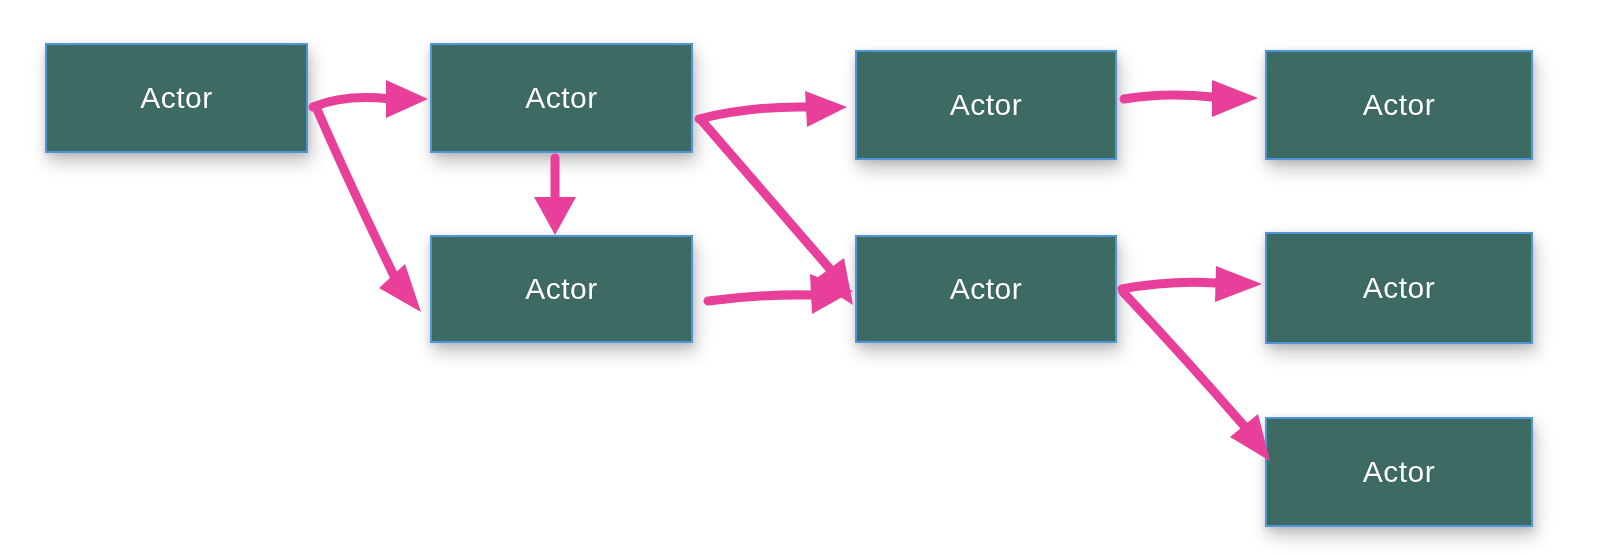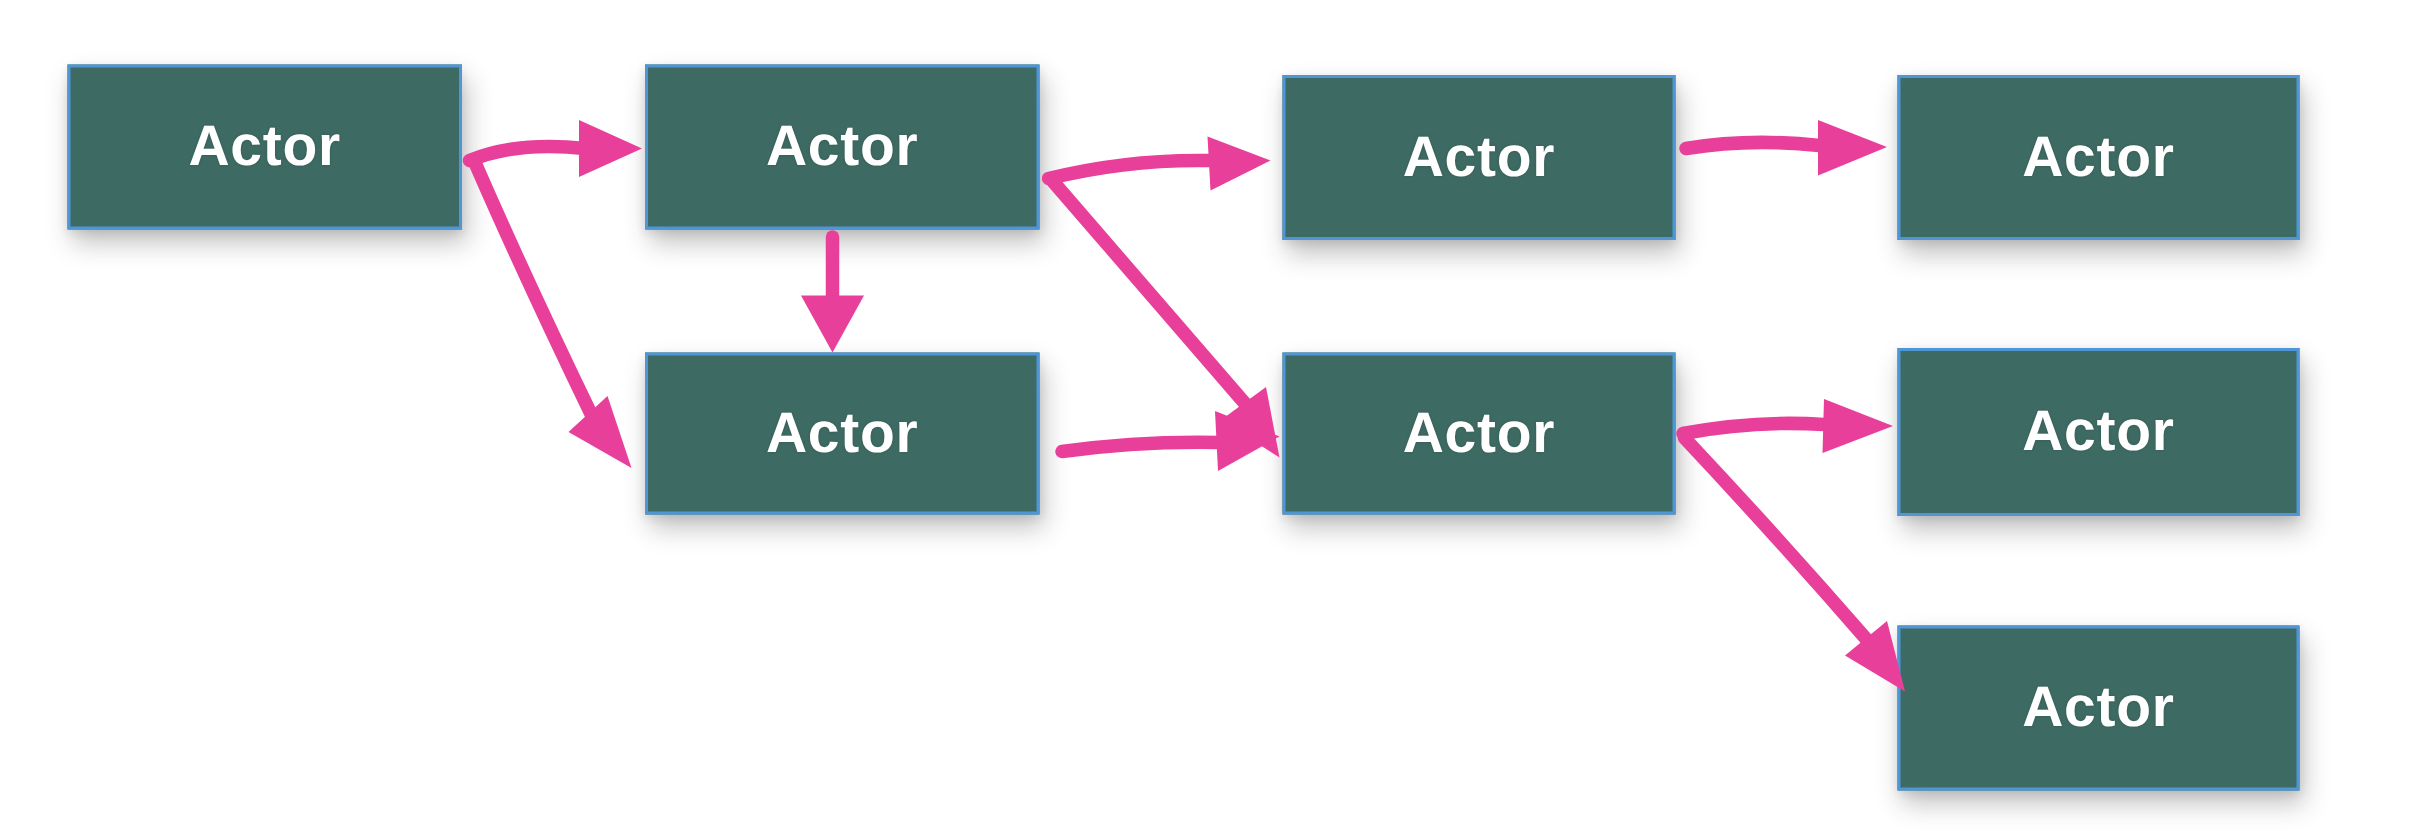--- a/index.html
+++ b/index.html
@@ -23,22 +23,22 @@
     position: absolute;
     background: var(--node-fill);
     border: 2px solid var(--node-border);
     box-shadow: 3px 9px 16px rgba(40, 40, 40, 0.28), 0 2px 6px rgba(40, 40, 40, 0.12);
     display: flex;
     align-items: center;
     justify-content: center;
   }
   .node-label {
     color: var(--node-text);
-    font-size: 38px;
-    font-weight: bold;
+    font-size: 30px;
+    font-weight: normal;
     letter-spacing: 0.5px;
     text-shadow: 0 0 2px rgba(0,0,0,0.15);
   }
   
   .n1 { left:  45px; top:  43px; width: 263px; height: 110px; }
   .n2 { left: 430px; top:  43px; width: 263px; height: 110px; }
   .n3 { left: 855px; top:  50px; width: 262px; height: 110px; }
   .n4 { left: 1265px; top:  50px; width: 268px; height: 110px; }
   .n5 { left: 430px; top: 235px; width: 263px; height: 108px; }
   .n6 { left: 855px; top: 235px; width: 262px; height: 108px; }

